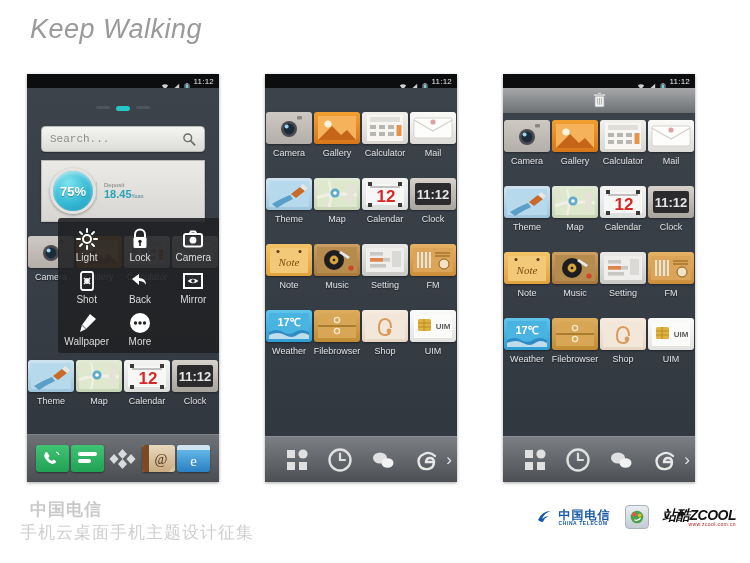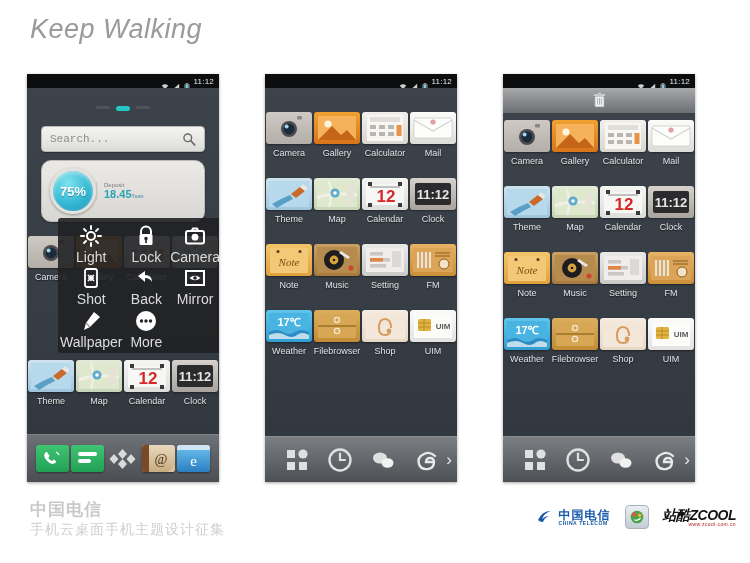--- a/index.html
+++ b/index.html
@@ -45,21 +45,21 @@
     border-radius:4px; background:linear-gradient(180deg,#f4f4f2,#dcdcd8);
     border:1px solid #b9b9b4; display:flex; align-items:center;
     padding:0 8px; box-shadow:0 1px 1px rgba(0,0,0,.3);
   }
   .search-ph{ flex:1; color:#8d8d8a; font-size:11px;font-family:Liberation Mono, monospace; }
   .search-ico{ width:14px;height:14px; }
 
   
   .widget{
     position:absolute; top:72px; left:14px; right:14px; height:62px;
-    border-radius:10px; background:linear-gradient(180deg,#eceae6,#d8d6d2);
+    border-radius:0; background:linear-gradient(180deg,#eceae6,#d8d6d2);
     border:1px solid #bdbbb6; display:flex; align-items:center;
     box-shadow:0 1px 2px rgba(0,0,0,.35); overflow:hidden;
   }
   .gauge{
     width:46px;height:46px;border-radius:50%; margin-left:8px; flex:none;
     background:radial-gradient(circle at 38% 30%,#7fe3ef 0%,#34b9d4 55%,#1f93b5 100%);
     border:3px solid #e4e2de; box-shadow:0 1px 3px rgba(0,0,0,.35), inset 0 2px 4px rgba(255,255,255,.55);
     display:flex; align-items:center; justify-content:center;
   }
   .gauge span{ color:#fff; font-size:13px; font-weight:bold; text-shadow:0 1px 1px rgba(0,0,0,.3); }
@@ -135,27 +135,27 @@
 
   
   .popup{
     position:absolute; left:31px; top:130px; width:164px; height:135px;
     background:rgba(32,33,35,.90); border-radius:3px; z-index:9;
     display:grid; grid-template-columns:repeat(3,1fr); grid-template-rows:repeat(3,1fr);
     padding:6px 2px 2px;
   }
   .pcell{ display:flex; flex-direction:column; align-items:center; justify-content:center; gap:2px; }
   .picon{ width:22px;height:22px; }
-  .plabel{ color:#dcdcdc; font-size:14px; }
+  .plabel{ color:#dcdcdc; font-size:10px; }
 
   
   .footer-cn{ position:absolute; left:30px; top:498px;
     font-size:17px; font-weight:bold; color:#c9c9c9; letter-spacing:1px; }
-  .footer-sub{ position:absolute; left:30px; top:521px;
-    font-size:14px; color:#cfcfcf; letter-spacing:1px; }
+  .footer-sub{ position:absolute; left:20px; top:521px;
+    font-size:17px; color:#cfcfcf; letter-spacing:1px; }
 
   .logos{ position:absolute; right:14px; top:505px; display:flex;
           align-items:center; gap:14px; }
   .logo-ct{ display:flex; align-items:center; gap:4px; }
   .ct-mark{ width:20px;height:20px; }
   .ct-txt{ line-height:1; }
   .ct-cn{ font-size:12px; font-weight:bold; color:#1557a8; letter-spacing:1px; }
   .ct-en{ font-size:5px; font-weight:bold; color:#1557a8; letter-spacing:.6px; }
   .logo-app{ width:24px;height:24px;border-radius:4px;
      background:linear-gradient(180deg,#e9eef2,#c3ccd4); border:1px solid #aab3bb;

